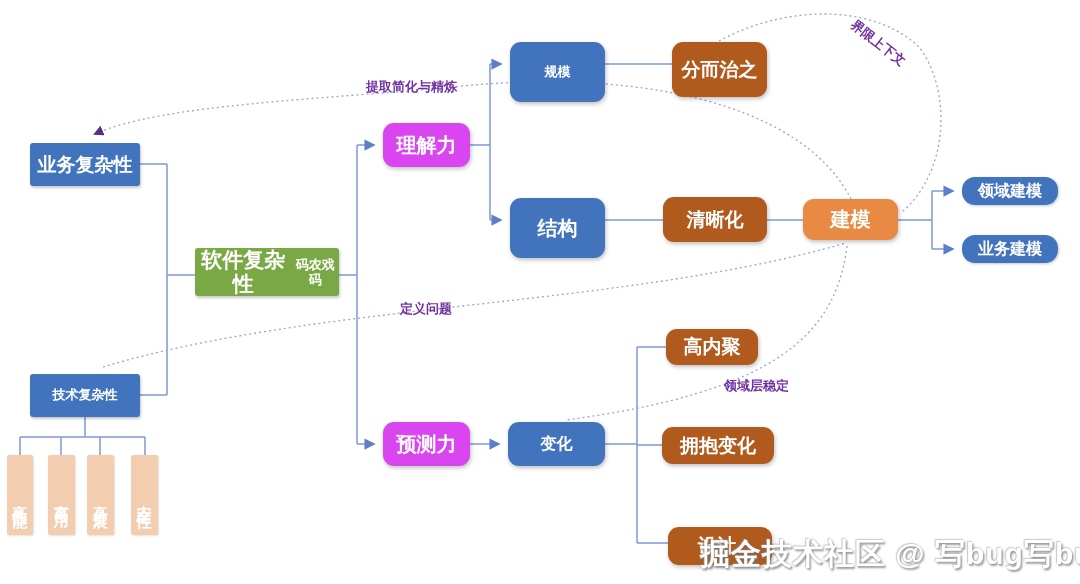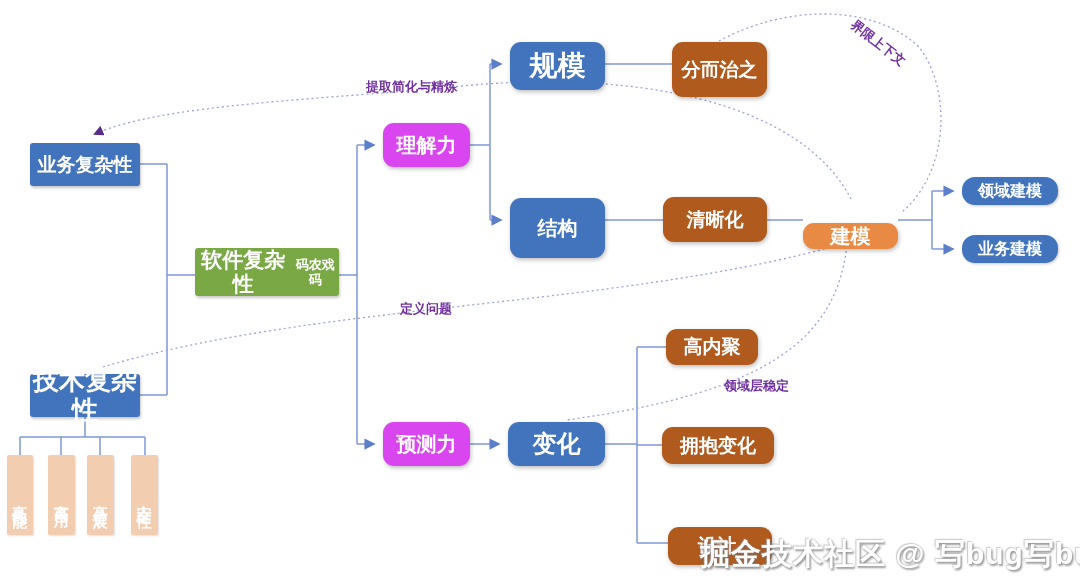--- a/index.html
+++ b/index.html
@@ -21,35 +21,35 @@
   .rust   { background:#B05A1E; }
   .orange { background:#E88A44; }
   .peach  { background:#F2CDB0; }
 
   .rect   { border-radius:3px;  box-shadow:1px 2px 3px rgba(0,0,0,0.22); }
   .round  { border-radius:11px; box-shadow:1px 2px 4px rgba(0,0,0,0.25); }
   .small  { border-radius:13px;  box-shadow:1px 1px 3px rgba(0,0,0,0.22); font-size:16px; }
 
   
   .n-bizc    { left:30px;  top:143px; width:110px; height:43px; font-size:19px; }
-  .n-techc   { left:30px;  top:374px; width:110px; height:43px; font-size:26px; }
+  .n-techc   { left:30px;  top:374px; width:110px; height:43px; font-size:13px; }
   .n-softc   { left:195px; top:248px; width:144px; height:48px; flex-direction:row; }
   .n-softc .t1 { font-size:21px; }
   .n-softc .t2 { font-size:13px; font-weight:600; margin-top:1px; }
   .n-comp    { left:383px; top:123px; width:87px;  height:44px; font-size:20px; }
   .n-pred    { left:383px; top:422px; width:87px;  height:44px; font-size:20px; }
-  .n-scale   { left:510px; top:42px;  width:95px;  height:48px; font-size:28px; }
+  .n-scale   { left:510px; top:42px;  width:95px;  height:60px; font-size:13px; }
   .n-struct  { left:510px; top:198px; width:95px;  height:60px; font-size:20px; }
-  .n-change  { left:508px; top:422px; width:97px;  height:44px; font-size:24px; }
+  .n-change  { left:508px; top:422px; width:97px;  height:44px; font-size:16px; }
   .n-divide  { left:672px; top:42px;  width:95px;  height:55px; font-size:19px; }
   .n-clarify { left:663px; top:197px; width:104px; height:45px; font-size:19px; }
   .n-cohesion{ left:666px; top:329px; width:92px;  height:36px; font-size:19px; }
   .n-embrace { left:662px; top:427px; width:112px; height:37px; font-size:19px; }
   .n-design  { left:668px; top:527px; width:104px; height:38px; font-size:19px; justify-content:flex-start; padding-left:30px; }
-  .n-model   { left:803px; top:199px; width:95px;  height:26px; font-size:20px;margin-top:24px; }
+  .n-model   { left:803px; top:199px; width:95px;  height:41px; font-size:20px; }
   .n-domainm { left:962px; top:177px; width:96px;  height:28px; }
   .n-bizm    { left:962px; top:235px; width:96px;  height:28px; }
 
   .vbox {
     border-radius:2px; box-shadow:1px 1px 2px rgba(0,0,0,0.12);
     writing-mode:vertical-rl; text-orientation:upright;
     font-size:15px; letter-spacing:5px; padding-top:8px;
   }
   .n-perf  { left:7px;   top:455px; width:26px; height:80px; }
   .n-avail { left:48px;  top:455px; width:27px; height:80px; }

